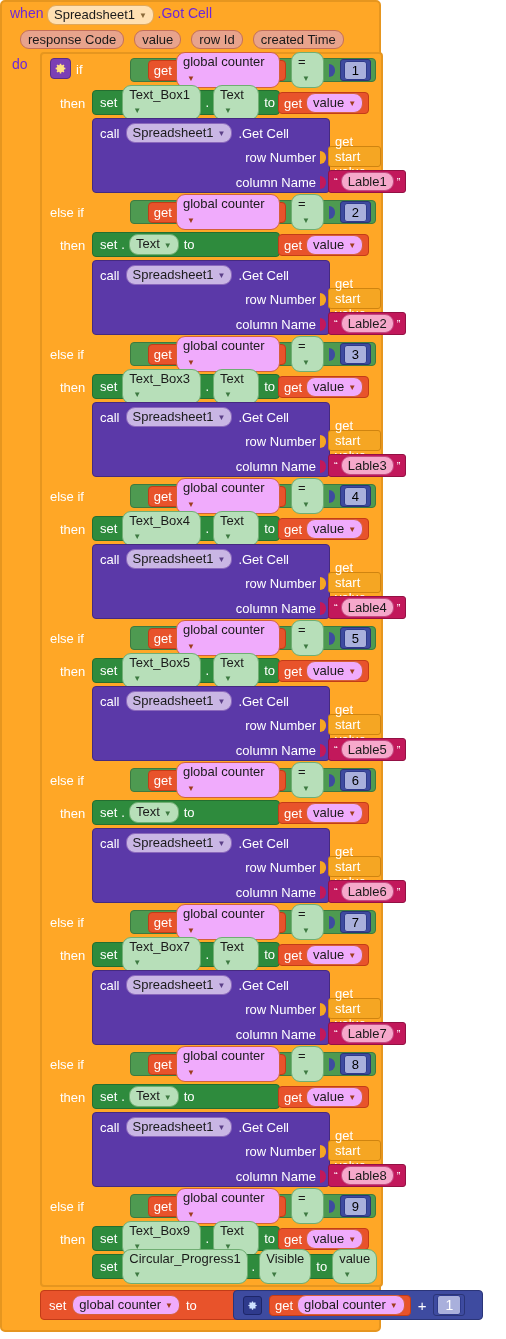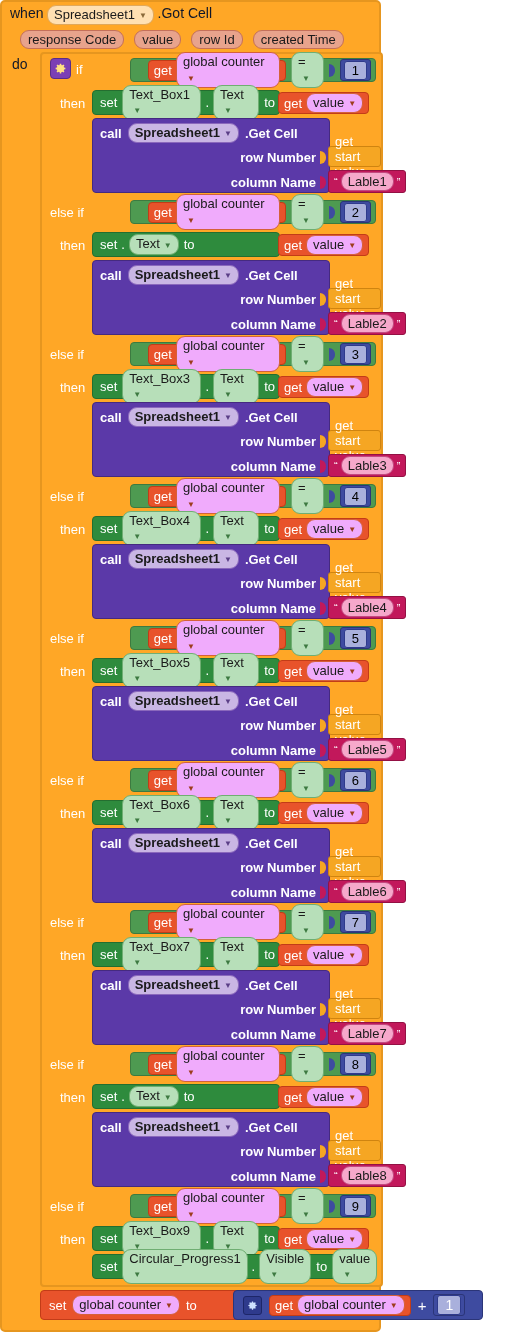--- a/index.html
+++ b/index.html
@@ -11,21 +11,21 @@
   }
   
   .blk{position:relative;box-sizing:border-box;}
 
   
   #when-block{
     position:absolute;left:0;top:0;width:381px;height:1332px;
     background:#FFA726;border:2px solid #E6961F;border-radius:5px;
   }
   .when-head{position:relative;height:26px;padding:3px 0 0 8px;box-sizing:border-box;}
-  .kw{color:#0f172a;font-size:14px;}
+  .kw{color:#6d28d9;font-size:14px;}
 
   
   .field{
     display:inline-block;background:#FFE0B2;border:1px solid #E0A85A;border-radius:9px;
     padding:1px 6px;color:#1a1a1a;font-size:13px;line-height:15px;vertical-align:middle;
   }
   .field .caret{display:inline-block;margin-left:4px;color:#8a6a3a;font-size:8px;vertical-align:middle;}
   .field-green{background:#B7DFB9;border:1px solid #6FAE72;}
   .field-green .caret{color:#3d7a41;}
   .field-orange{background:#f0abfc;border:1px solid #D4613A;}
@@ -82,21 +82,21 @@
   .setblk{
     position:absolute;height:25px;background:#2E8B3D;border:1px solid #246e30;border-radius:4px;
     display:flex;align-items:center;gap:5px;padding:0 4px 0 7px;box-sizing:border-box;
     color:#fff;font-size:13px;
   }
   .dot{color:#fff;font-size:13px;margin:0 -1px;}
 
   
   .callblk{
     position:absolute;background:#5B39A8;border:1px solid #452a80;border-radius:4px;
-    color:#fff;font-size:13px;box-sizing:border-box;font-weight:bold;
+    color:#fff;font-size:13px;box-sizing:border-box;
   }
   .call-head{display:flex;align-items:center;gap:6px;padding:4px 6px 2px 7px;}
   .arg-row{display:flex;align-items:center;justify-content:flex-end;height:25px;padding-right:3px;gap:4px;}
   .arg-label{color:#fff;font-size:13px;}
 
   
   .startval{
     height:21px;background:#F5A623;border:1px solid #cf8410;border-radius:3px;
     display:inline-flex;align-items:center;padding:0 6px;color:#fff;font-size:13px;
     box-sizing:border-box;
@@ -409,21 +409,20 @@
           </span>
           <span class="field field-green"><span>=</span><span class="caret">▼</span></span>
           <span class="tab tab-num"></span>
           <span class="num">
             <span class="field-blue">6</span>
           </span>
         </div>
         <div class="row-kw" style="left:18px;top:752px;">then</div>
         <div class="setblk" style="left:50px;top:746px;width:188px;">
           <span>set</span>
-          <span class="field field-green"><span>Text_Box6</span><span class="caret">▼</span></span>
           <span class="dot">.</span>
           <span class="field field-green"><span>Text</span><span class="caret">▼</span></span>
           <span>to</span>
         </div>
         <div class="getter" style="position:absolute;left:236px;top:748px;height:22px;">
           <span>get</span>
           <span class="field field-orange"><span>value</span><span class="caret">▼</span></span>
         </div>
         <div class="callblk" style="left:50px;top:774px;width:238px;height:75px;">
           <div class="call-head">

